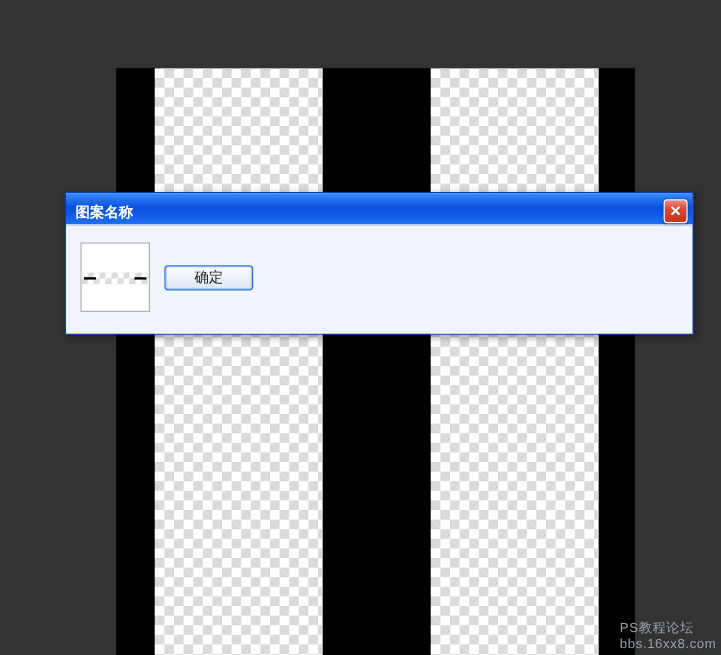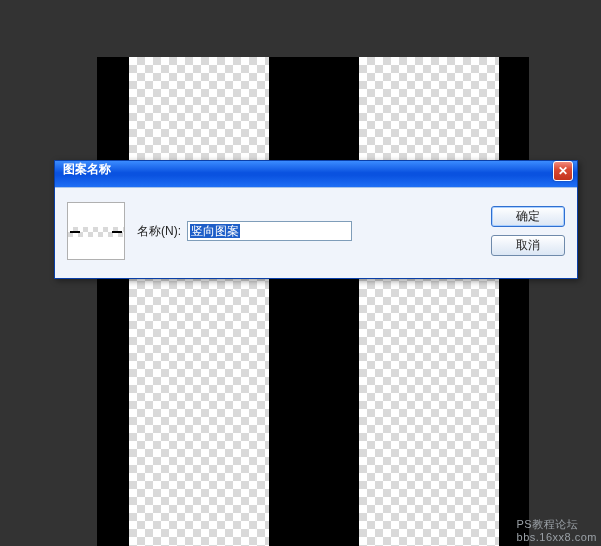--- a/index.html
+++ b/index.html
@@ -43,21 +43,21 @@
     top: 160px;
     width: 524px;
     background: linear-gradient(#ffffff, #f2f6fb);
     border: 1px solid #0a3fa8;
     box-shadow: 2px 2px 6px rgba(0,0,0,0.4);
   }
   .titlebar {
     height: 26px;
     background: linear-gradient(#3b8cff, #0a52e0 45%, #0a52e0 55%, #1f6ff5);
     display: flex;
-    align-items: flex-start;
+    align-items: flex-end;
     padding: 0 4px 1px 8px;
     color: #fff;
     font-weight: bold;
   }
   .titlebar .title-text { flex: 1; font-size: 12px; }
   .close-btn {
     width: 20px;
     height: 20px;
     background: linear-gradient(#f28b7e, #d94a34 40%, #c3331e);
     border: 1px solid #fff;
@@ -182,30 +182,22 @@
     <span class="title-text">图案名称</span>
     <div class="close-btn">
       <span>✕</span>
     </div>
   </div>
   <div class="dialog-body">
     <div class="preview-box">
       <div class="preview-checker"></div>
       <div class="preview-line"></div>
     </div>
-    <div class="field-row">
-      <span class="field-label">名称(N):</span>
-      <div class="sel-wrap">
-        <input type="text" class="text-input" value="竖向图案" style="">
-        <span class="sel-highlight">竖向图案</span>
-      </div>
-    </div>
     <div class="btn-col">
       <button class="win-btn default">确定</button>
-      <button class="win-btn">取消</button>
     </div>
   </div>
 </div>
 
 <div class="watermark">
   <div>PS教程论坛</div>
   <div>bbs.16xx8.com</div>
 </div>
 
 </body></html>

